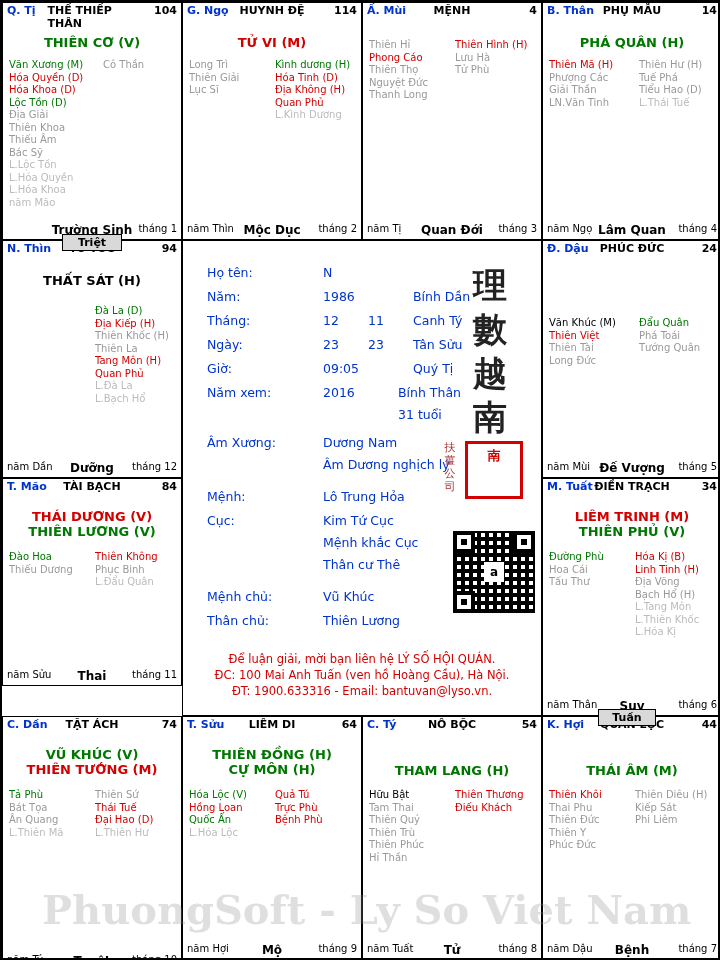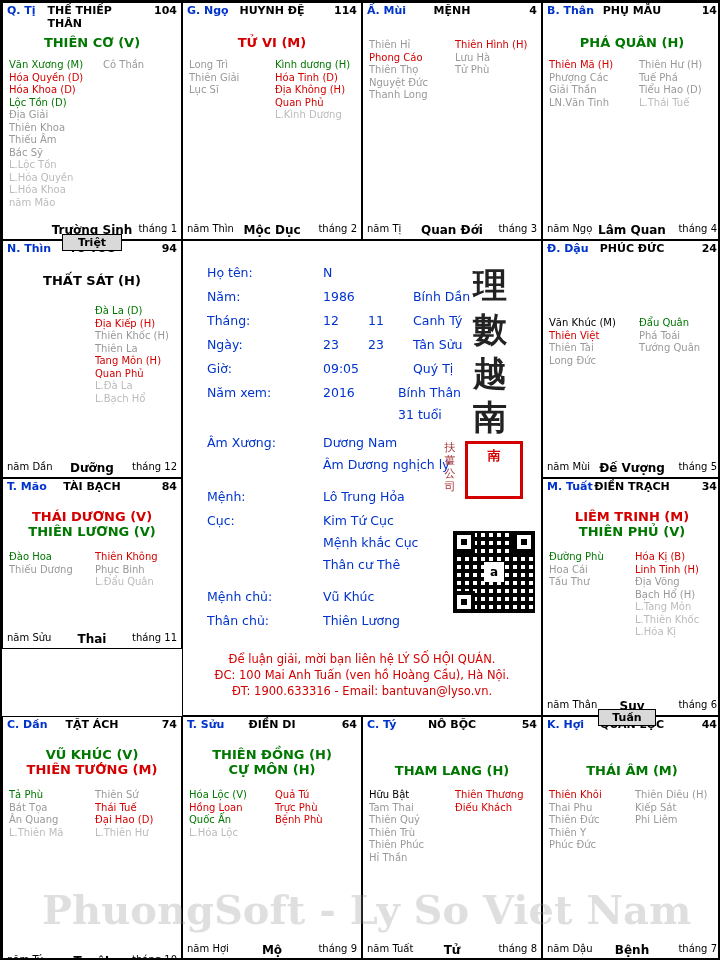--- a/index.html
+++ b/index.html
@@ -228,21 +228,21 @@
         <div class="gray">Tướng Quân</div>
       </div>
     </div>
     <div class="ft">
       <span class="l">năm Mùi</span>
       <span class="c">Đế Vượng</span>
       <span class="r">tháng 5</span>
     </div>
   </div>
 
-  <div class="cell" style="left:0;top:476px;width:180px;height:171px;">
+  <div class="cell" style="left:0;top:476px;width:180px;height:208px;">
     <div class="hdr">
       <span class="chi">T. Mão</span>
       <span class="cung">TÀI BẠCH</span>
       <span class="num">84</span>
     </div>
     <div class="stars">
       <div class="main-star red" style="margin-top:10px;">THÁI DƯƠNG (V)</div>
       <div class="main-star green">THIÊN LƯƠNG (V)</div>
       <div class="col" style="left:6px;top:52px;width:84px;">
         <div class="green">Đào Hoa</div>
@@ -317,21 +317,21 @@
     <div class="ft">
       <span class="l">năm Tý</span>
       <span class="c">Tuyệt</span>
       <span class="r">tháng 10</span>
     </div>
   </div>
 
   <div class="cell" style="left:180px;top:714px;width:180px;height:244px;">
     <div class="hdr">
       <span class="chi">T. Sửu</span>
-      <span class="cung">ĐIỀN DI</span>
+      <span class="cung">LIÊM DI</span>
       <span class="num">64</span>
     </div>
     <div class="stars">
       <div class="main-star green" style="margin-top:10px;">THIÊN ĐỒNG (H)</div>
       <div class="main-star green">CỰ MÔN (H)</div>
       <div class="col" style="left:92px;top:52px;width:86px;">
         <div class="red">Quả Tú</div>
         <div class="red">Trực Phù</div>
         <div class="red">Bệnh Phù</div>
       </div>

